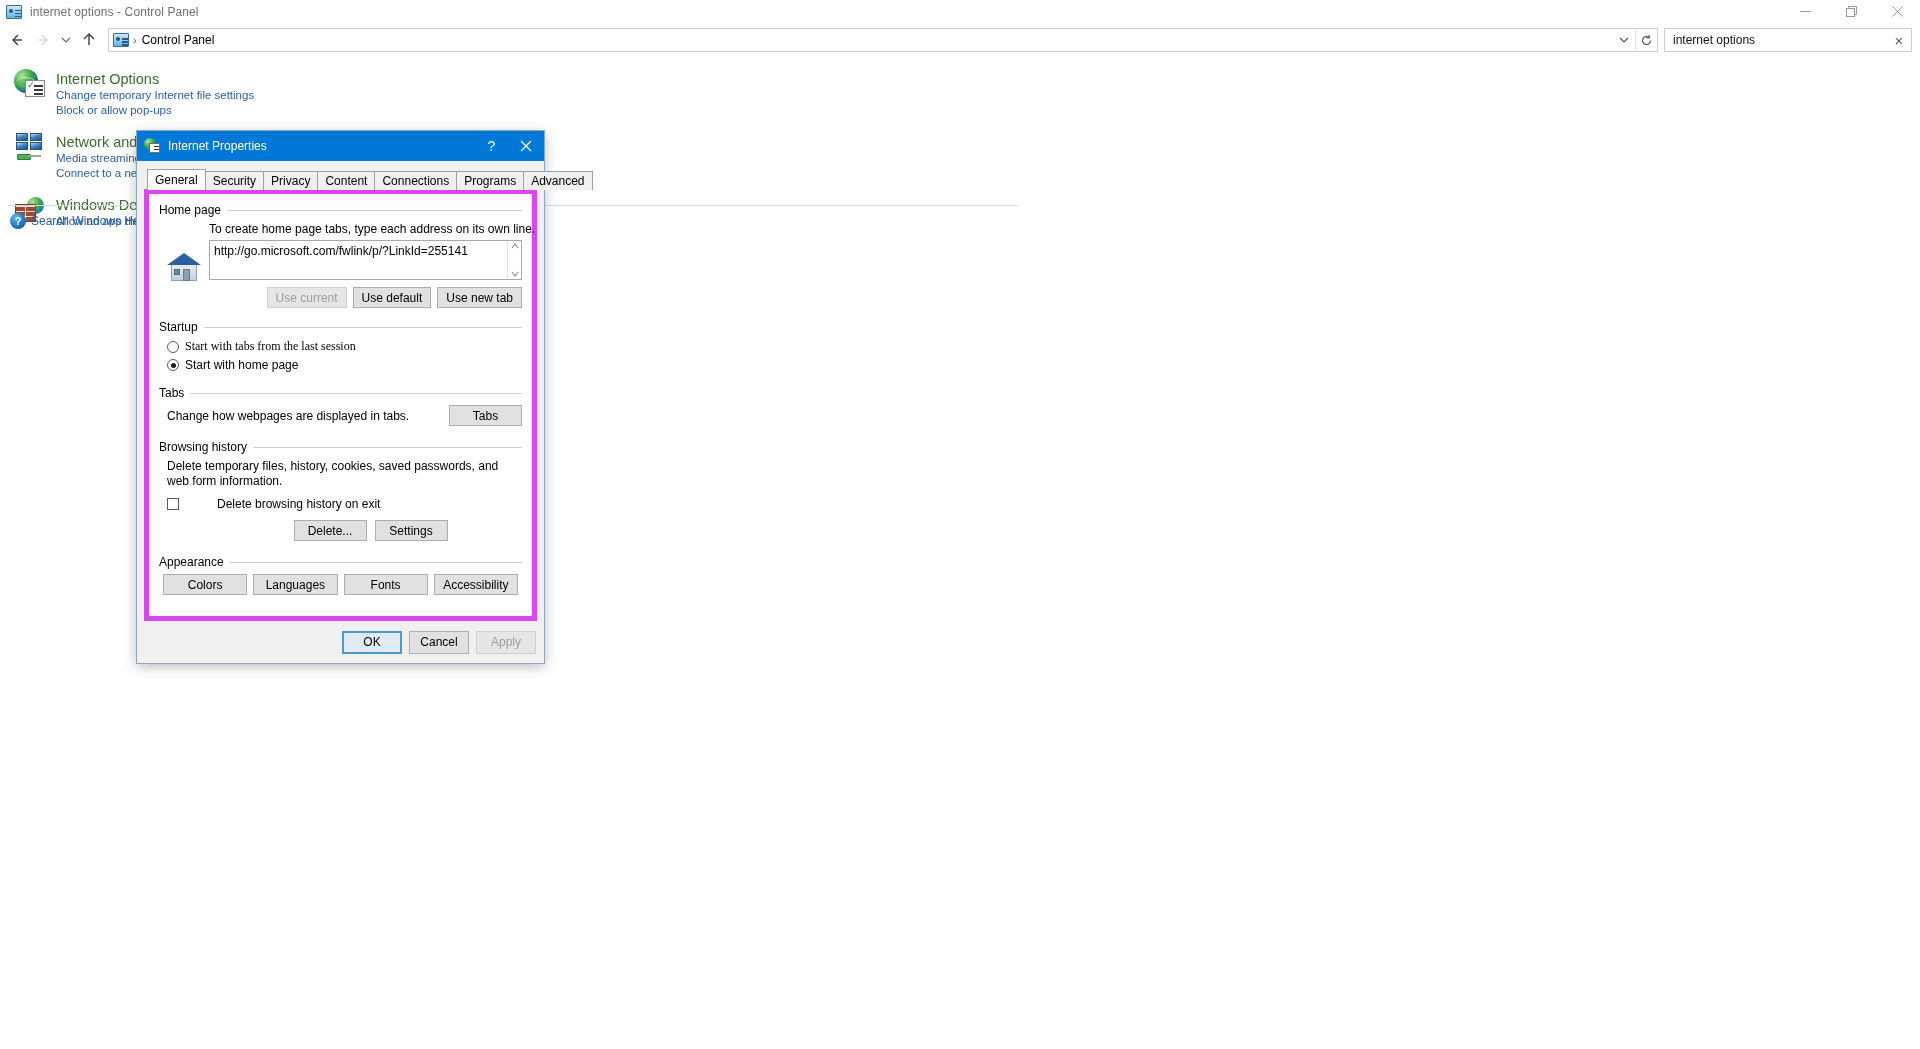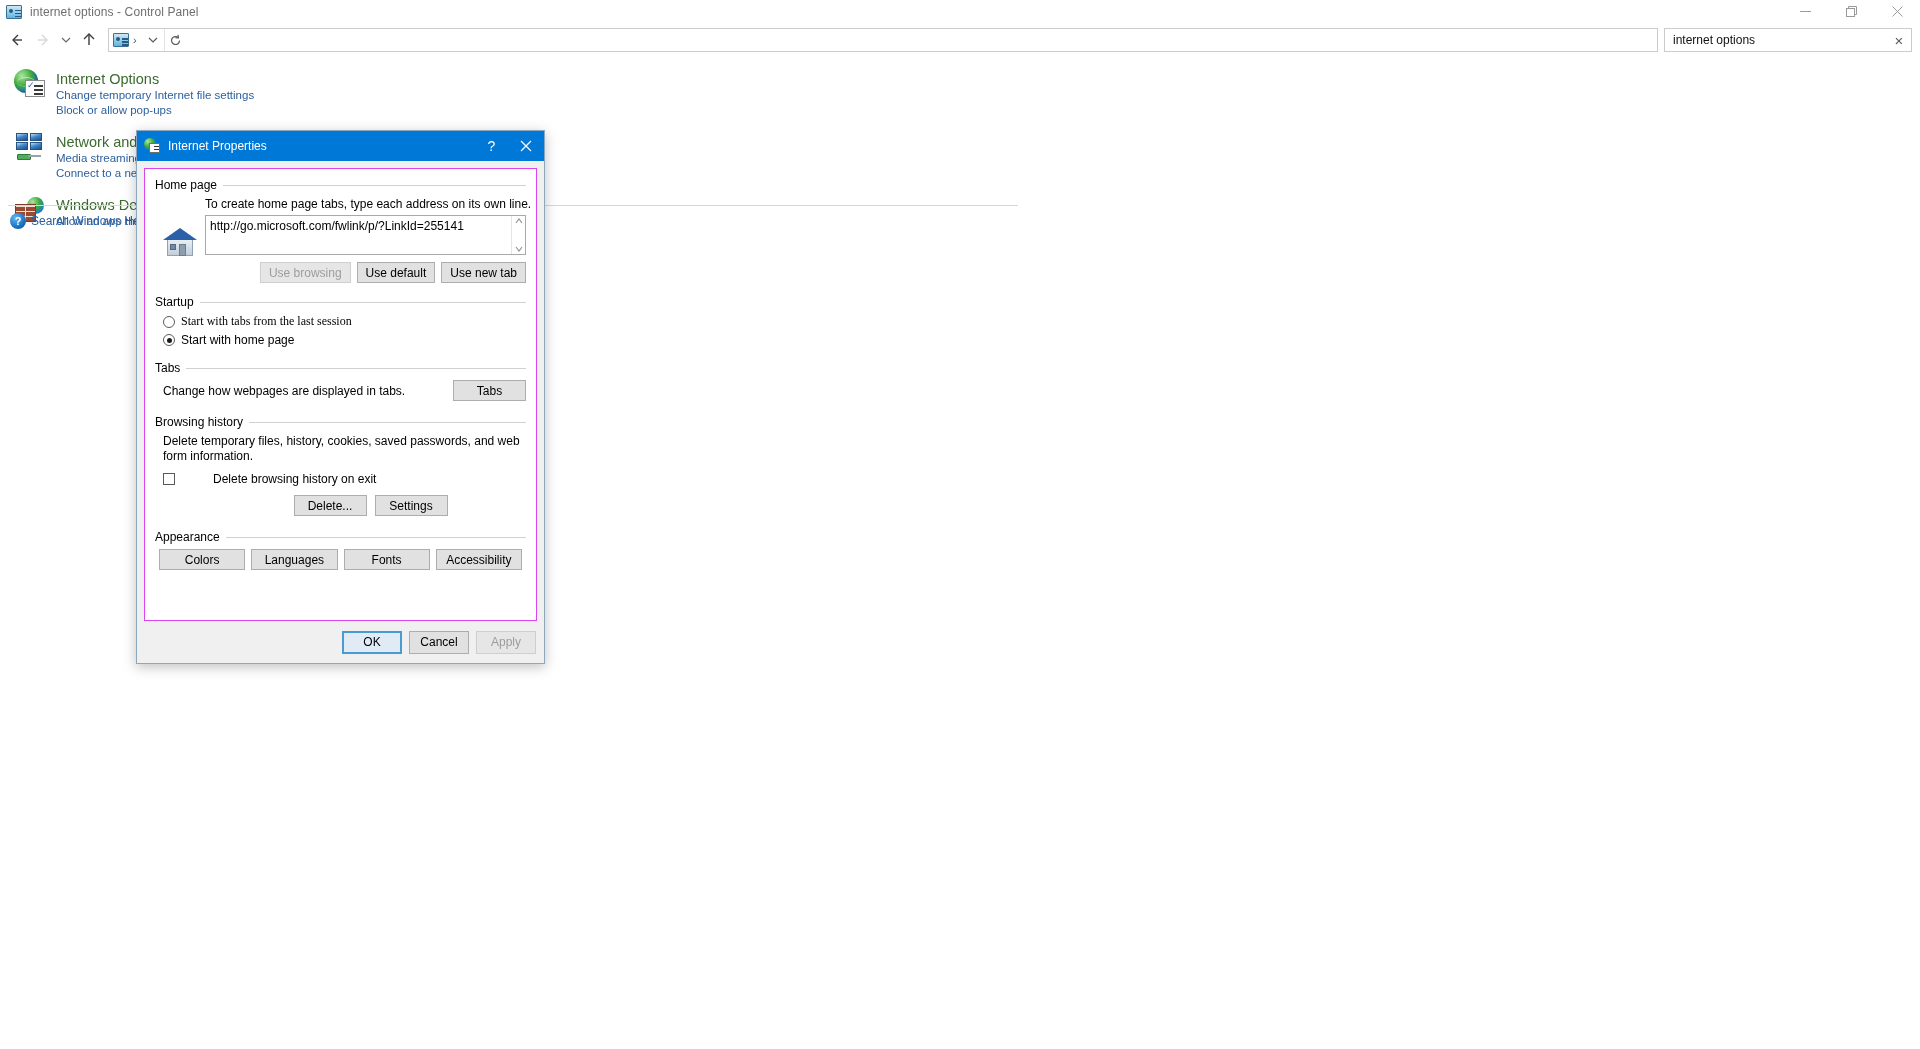--- a/index.html
+++ b/index.html
@@ -285,21 +285,21 @@
     white-space: nowrap;
   }
   .ie-tab.active {
     height: 21px; line-height: 20px;
     background: #ffffff;
     border-color: #a0a0a0;
     position: relative; z-index: 3;
   }
   #ie-tabpanel {
     flex: 1 1 auto;
-    border: 1px solid #d946ef;
+    border: 5px solid #d946ef;
     background: #ffffff;
     margin-top: -1px;
     padding: 9px 10px 8px 10px;
     position: relative;
     display: flex; flex-direction: column;
   }
 
   
   .grp { position: relative; margin-bottom: 2px; }
   .grp-head {
@@ -459,20 +459,21 @@
         <polyline points="3,7 8,2 13,7" fill="none" stroke="#3b3b3b" stroke-width="1.4"></polyline>
         <line x1="8" y1="2" x2="8" y2="13" stroke="#3b3b3b" stroke-width="1.4"></line>
       </svg>
     </div>
 
     <div id="addressbar">
       <div id="addr-icon">
         <div class="cp-icon"></div>
       </div>
       <div id="addr-sep">›</div>
+      <div id="addr-crumb">Control Panel</div>
       <div id="addr-dropdown">
         <svg width="12" height="12" viewBox="0 0 12 12">
           <polyline points="2,4 6,8 10,4" fill="none" stroke="#5a5a5a" stroke-width="1.2"></polyline>
         </svg>
       </div>
       <div id="addr-refresh">
         <svg width="13" height="13" viewBox="0 0 13 13">
           <path d="M10.5 6.5a4 4 0 1 1-1.3-2.95" fill="none" stroke="#5a5a5a" stroke-width="1.2"></path>
           <polyline points="9.0,0.8 9.4,3.9 6.4,3.6" fill="none" stroke="#5a5a5a" stroke-width="1.2"></polyline>
         </svg>
@@ -550,20 +551,29 @@
         <svg width="12" height="12" viewBox="0 0 12 12">
           <line x1="1" y1="1" x2="11" y2="11" stroke="#ffffff" stroke-width="1.2"></line>
           <line x1="11" y1="1" x2="1" y2="11" stroke="#ffffff" stroke-width="1.2"></line>
         </svg>
       </div>
     </div>
   </div>
 
   <div id="ie-body">
 
+    <div id="ie-tabstrip">
+      <div class="ie-tab active">General</div>
+      <div class="ie-tab">Security</div>
+      <div class="ie-tab">Privacy</div>
+      <div class="ie-tab">Content</div>
+      <div class="ie-tab">Connections</div>
+      <div class="ie-tab">Programs</div>
+      <div class="ie-tab">Advanced</div>
+    </div>
 
     <div id="ie-tabpanel">
 
       <div class="grp">
         <div class="grp-head">
           <span class="lbl">Home page</span>
           <span class="rule"></span>
         </div>
         <div id="homepage-row">
           <div id="house-icon">
@@ -579,21 +589,21 @@
               <div id="hp-scroll">
                 <svg width="8" height="6" viewBox="0 0 8 6">
                     <polyline points="1,5 4,1 7,5" fill="none" stroke="#909090" stroke-width="1.1"></polyline>
                   </svg>
                 <svg width="8" height="6" viewBox="0 0 8 6">
                     <polyline points="1,1 4,5 7,1" fill="none" stroke="#909090" stroke-width="1.1"></polyline>
                   </svg>
               </div>
             </div>
             <div id="homepage-buttons">
-              <div class="wbtn disabled">Use browsing</div>
+              <div class="wbtn disabled">Use current</div>
               <div class="wbtn">Use default</div>
               <div class="wbtn">Use new tab</div>
             </div>
           </div>
         </div>
       </div>
 
       <div class="grp" style="margin-top:10px;">
         <div class="grp-head">
           <span class="lbl">Startup</span>

